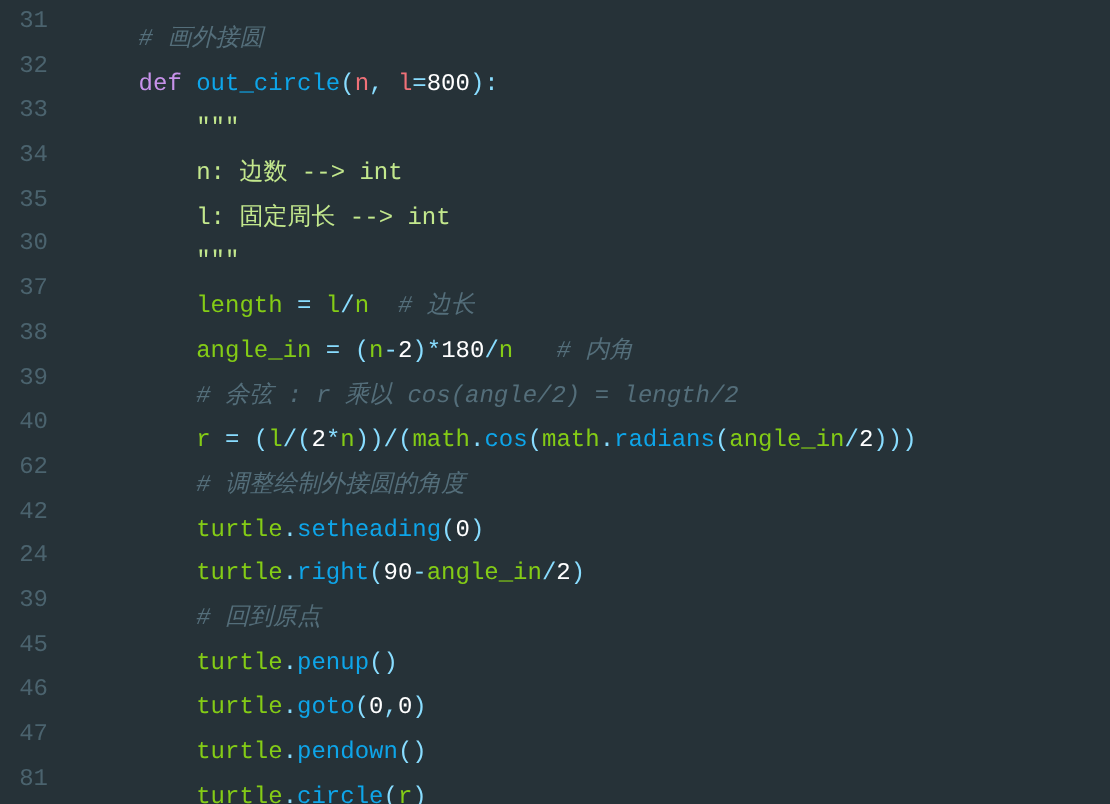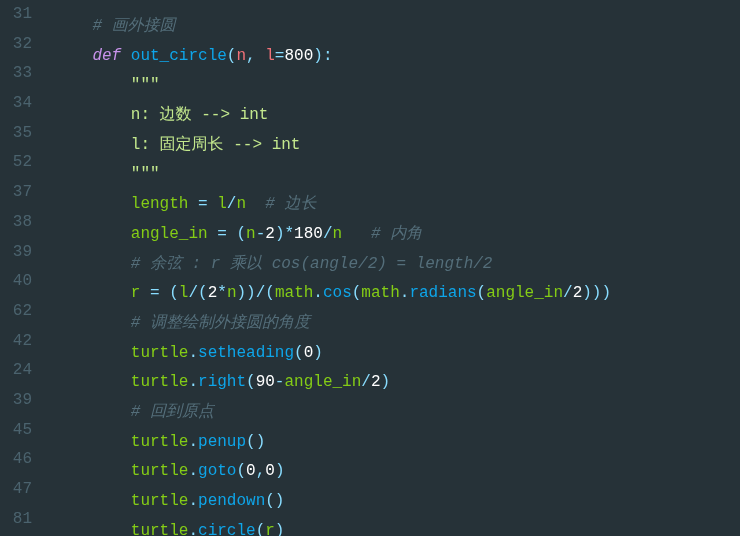--- a/index.html
+++ b/index.html
@@ -1,40 +1,40 @@
 <!DOCTYPE html>
 <html><head>
 <meta charset="utf-8">
 <style>
   html,body{margin:0;padding:0;background:#263238;font-family:Consolas,"Courier New",monospace;font-size:16px;line-height:29.7px;color:#c3cee3}
   .editor{display:flex;width:740px;height:536px;overflow:hidden}
   .gutter{background:#263238;color:#4b636e;text-align:right;padding:0 14px 0 10px;user-select:none;min-width:22px}
   .code{padding:12px 8px;white-space:pre}
   .row{height:29.7px}
   .c-comment{color:#546e7a;font-style:italic}
-  .c-keyword{color:#c792ea;font-style:italic}
+  .c-keyword{color:#c792ea;}
   .c-func{color:#0ea5e9}
   .c-param{color:#f07178}
   .c-num{color:#ffffff}
   .c-op{color:#89ddff}
   .c-punc{color:#89ddff}
   .c-default{color:#84cc16}
   .c-str{color:#c3e88d}
 </style>
 </head>
 <body>
 
 <div class="editor">
   <div class="gutter" id="gutter">
       <div class="row">31</div>
       <div class="row">32</div>
       <div class="row">33</div>
       <div class="row">34</div>
       <div class="row">35</div>
-      <div class="row">52</div>
+      <div class="row">30</div>
       <div class="row">37</div>
       <div class="row">38</div>
       <div class="row">39</div>
       <div class="row">40</div>
       <div class="row">62</div>
       <div class="row">42</div>
       <div class="row">24</div>
       <div class="row">39</div>
       <div class="row">45</div>
       <div class="row">46</div>

